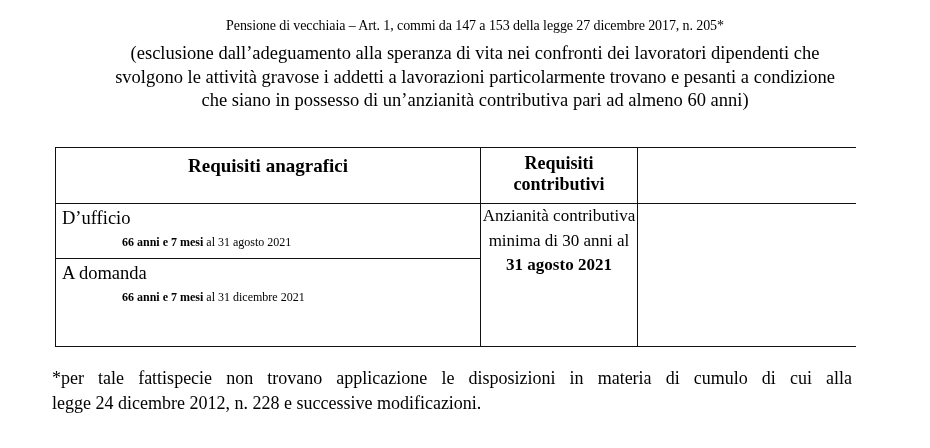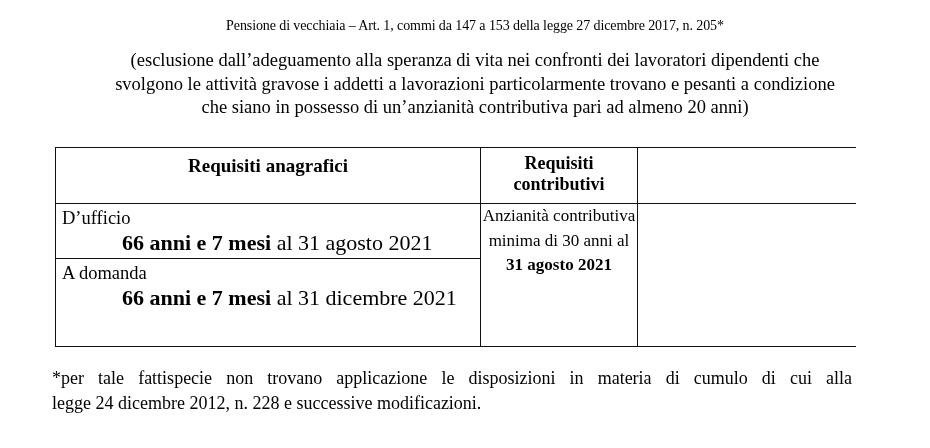--- a/index.html
+++ b/index.html
@@ -36,21 +36,21 @@
     font-size: 14px;
     font-weight: normal;
     line-height: 24px;
     letter-spacing: -0.1px;
     white-space: nowrap;
   }
   .doc-subtitle {
     font-size: 18.5px;
     font-weight: normal;
     line-height: 23.5px;
-    margin-top: 11px;
+    margin-top: 4px;
   }
   .doc-subtitle .sub-line {
     display: block;
     white-space: nowrap;
   }
 
   
   .req-table {
     position: absolute;
     left: 55px;
@@ -110,21 +110,21 @@
   .subrow-divider {
     border-bottom: 1.6px solid #111;
     font-family: Liberation Serif, serif;
   }
   .line-plain {
     font-size: 18.5px;
     line-height: 24px;
     white-space: nowrap;
   }
   .line-indent {
-    font-size: 22px;
+    font-size: 12px;
     line-height: 25px;
     padding-left: 60px;
     white-space: nowrap;
   }
   .line-indent b { font-weight: bold; }
 
   .contrib-cell {
     border-left: none;
     border-right: 1.6px solid #111;
     border-bottom: 1.6px solid #111;
@@ -168,21 +168,21 @@
 </head>
 <body>
 
 <div class="page">
 
   <div class="heading-block">
     <div class="doc-title">Pensione di vecchiaia – Art. 1, commi da 147 a 153 della legge 27 dicembre 2017, n. 205*</div>
     <div class="doc-subtitle">
       <span class="sub-line">(esclusione dall’adeguamento alla speranza di vita nei confronti dei lavoratori dipendenti che</span>
       <span class="sub-line">svolgono le attività gravose i addetti a lavorazioni particolarmente trovano e pesanti a condizione</span>
-      <span class="sub-line">che siano in possesso di un’anzianità contributiva pari ad almeno 20 anni)</span>
+      <span class="sub-line">che siano in possesso di un’anzianità contributiva pari ad almeno 60 anni)</span>
     </div>
   </div>
 
   <table class="req-table">
     <colgroup>
       <col class="col-anag">
       <col class="col-contr">
       <col class="col-empty">
     </colgroup>
     <tbody>

